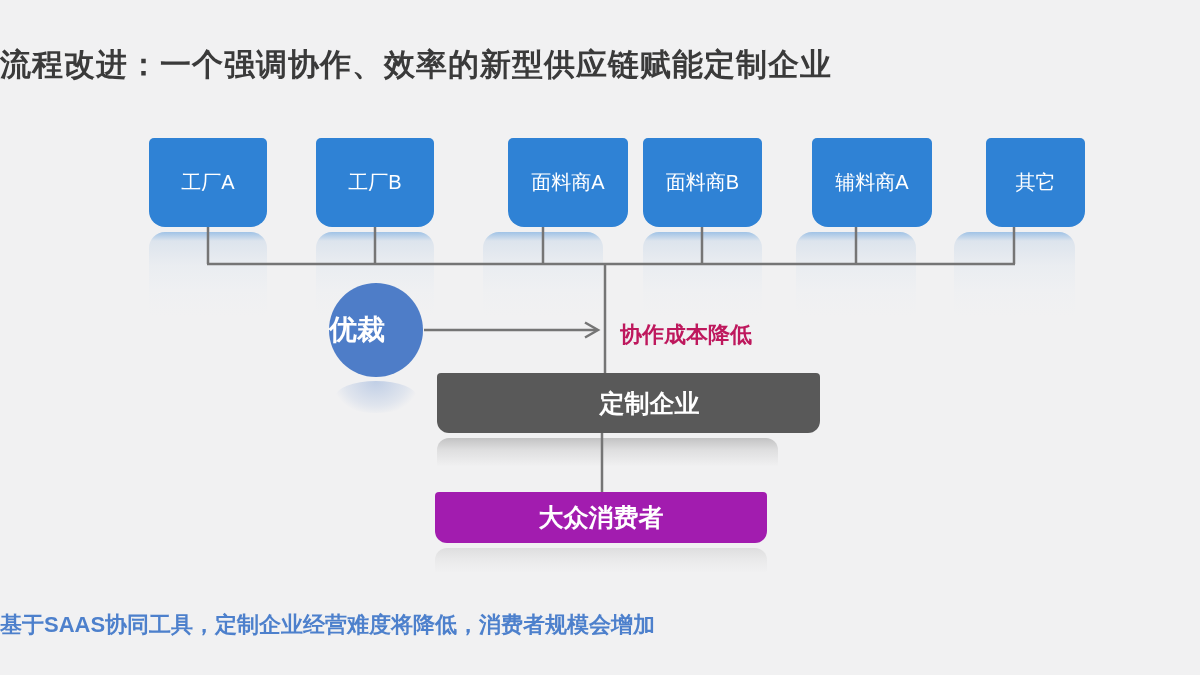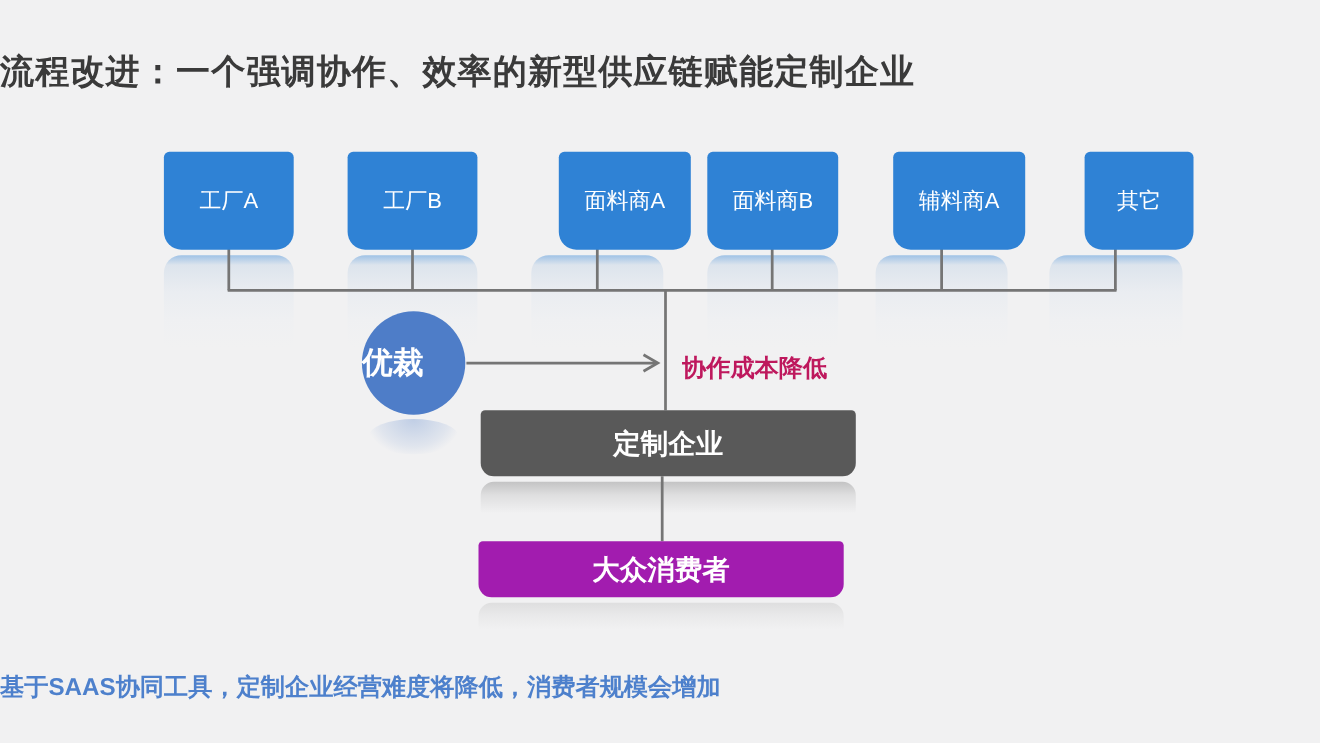--- a/index.html
+++ b/index.html
@@ -114,20 +114,21 @@
     width: 341px; height: 60px;
     background: #595959;
     border-radius: 4px 4px 12px 12px;
     display: flex;
     align-items: center;
     justify-content: center;
     color: #ffffff;
     font-size: 25px;
     font-weight: bold;
     z-index: 4;
+    padding-left: 42px;
   }
   .enterprise-reflection {
     position: absolute;
     left: 437px; top: 438px;
     width: 341px; height: 30px;
     border-radius: 12px 12px 4px 4px;
     background: linear-gradient(180deg,
       rgba(89,89,89,0.30) 0%,
       rgba(89,89,89,0.12) 40%,
       rgba(241,241,242,0) 95%);

